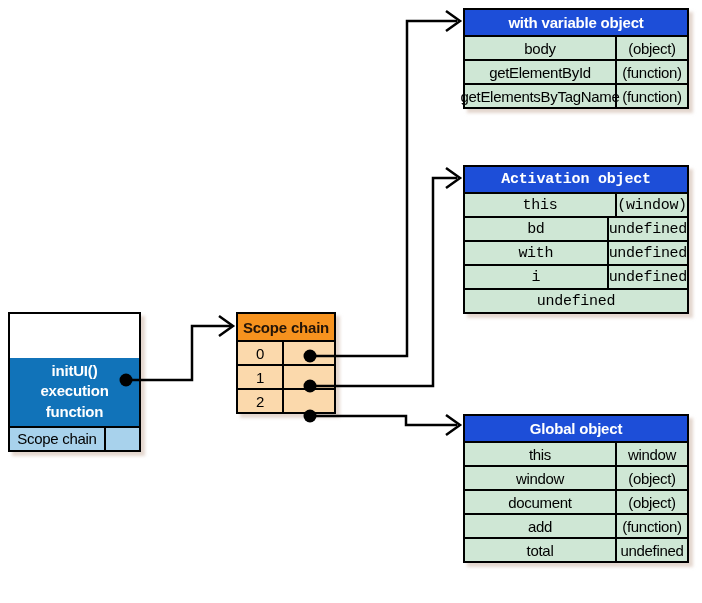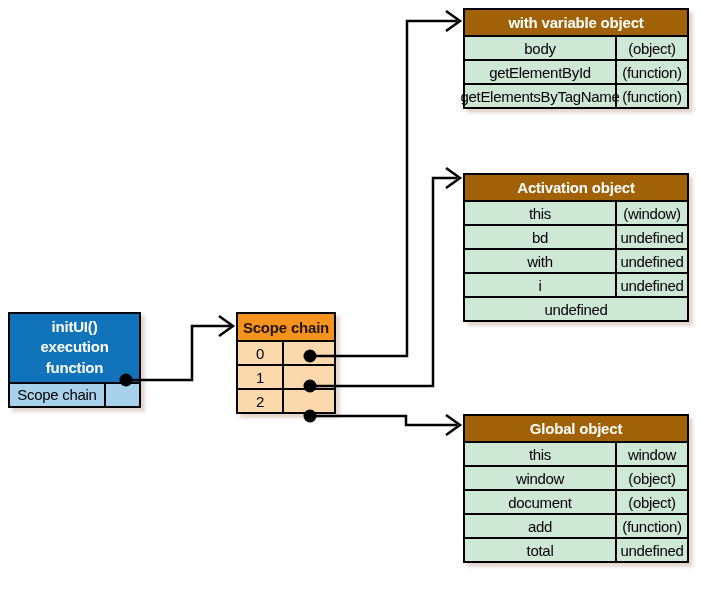--- a/index.html
+++ b/index.html
@@ -17,38 +17,38 @@
     display:flex; align-items:center; justify-content:center;
     font-weight:bold; font-size:15px; letter-spacing:-0.2px;
   }
   .row { display:flex; border-top:2.2px solid #000; height:24px; box-sizing:border-box; }
   .cell {
     display:flex; align-items:center; justify-content:center;
     font-size:15px; letter-spacing:-0.3px; white-space:nowrap; box-sizing:border-box;
   }
   
   .green-tbl { left:463px; width:226px; }
-  .green-tbl .tbl-header { height:25px; background:#a16207; color:#fff; }
+  .green-tbl .tbl-header { height:25px; background:#1d4ed8; color:#fff; }
   .green-tbl .row { background:#cfe7d5; }
   .green-tbl .name-cell { width:152px; border-right:2.2px solid #000; }
   .green-tbl .value-cell { flex:1; }
   #with-variable-object { top:8px; }
-  #activation-object { top:173px; }
+  #activation-object { top:165px;font-family:Liberation Mono, monospace; }
   #global-object { top:414px; }
   
   #scope-chain-table { left:236px; top:312px; width:100px; }
   #scope-chain-table .tbl-header { height:26px; background:#f6921e; color:#231408; }
   #scope-chain-table .row { background:#fbd9ac; }
   #scope-chain-table .index-cell { width:46px; border-right:2.2px solid #000; }
   #scope-chain-table .dot-cell { flex:1; }
   
   #execution-context { left:8px; top:312px; width:133px; }
   #execution-context .ec-header {
     background:#1173b9; color:#fff; font-weight:bold; font-size:15px;
-    text-align:center; line-height:1.35; padding:3px 0 4px 0; letter-spacing:-0.2px;
+    text-align:center; line-height:1.35; padding:3px 0 4px 0; letter-spacing:-0.2px;margin-top:44px;
   }
   #execution-context .row { background:#a8d2ec; }
   #execution-context .label-cell { width:96px; border-right:2.2px solid #000; }
   #execution-context .dot-cell { flex:1; }
   
   #connector-overlay {
     position:absolute; left:0; top:0; width:702px; height:603px;
     z-index:10; pointer-events:none;
   }
 </style>

